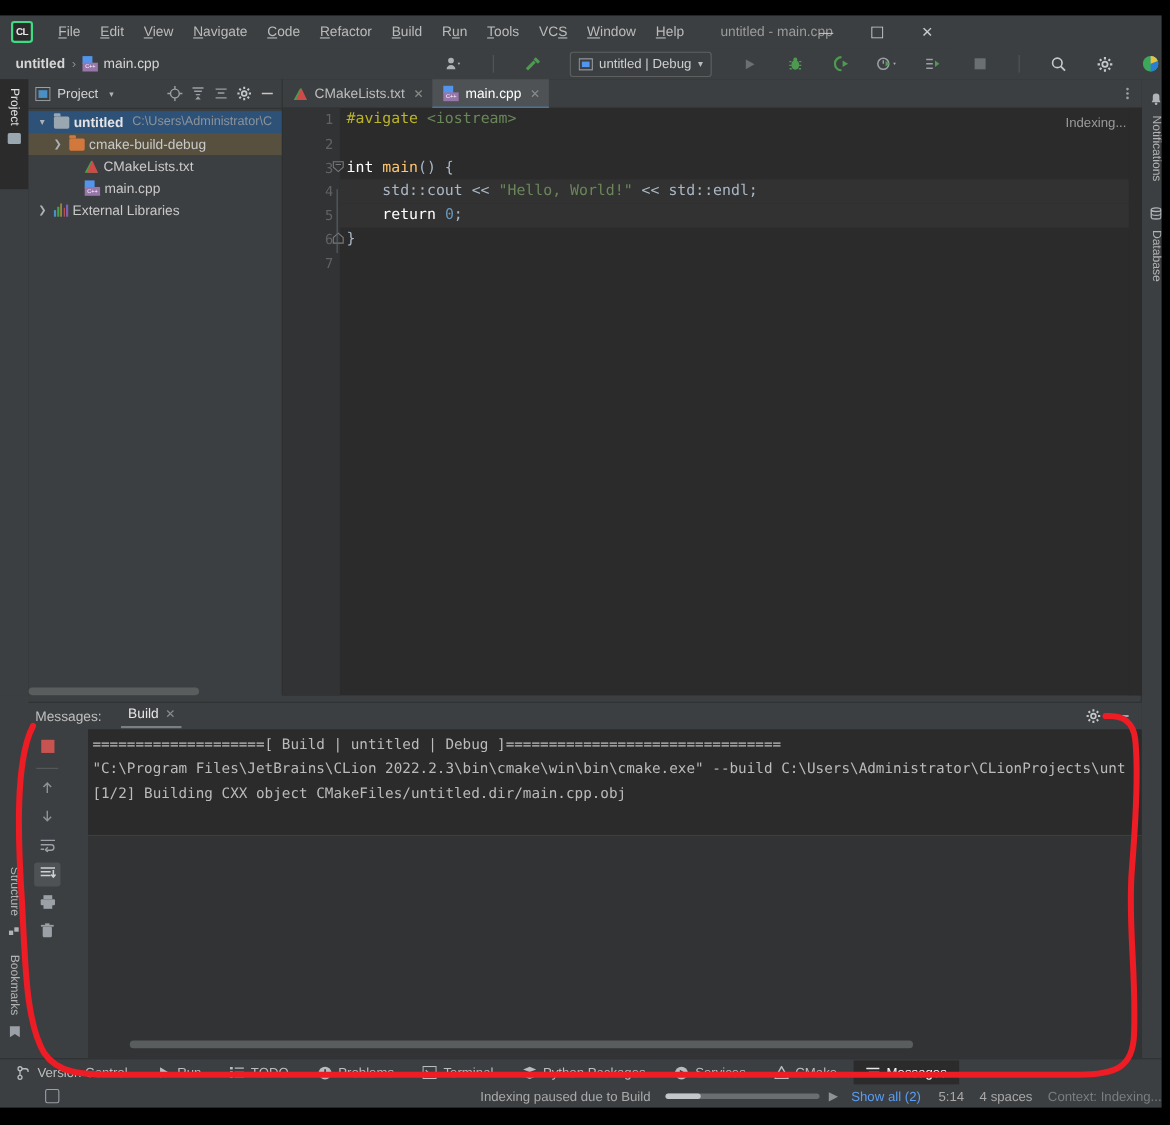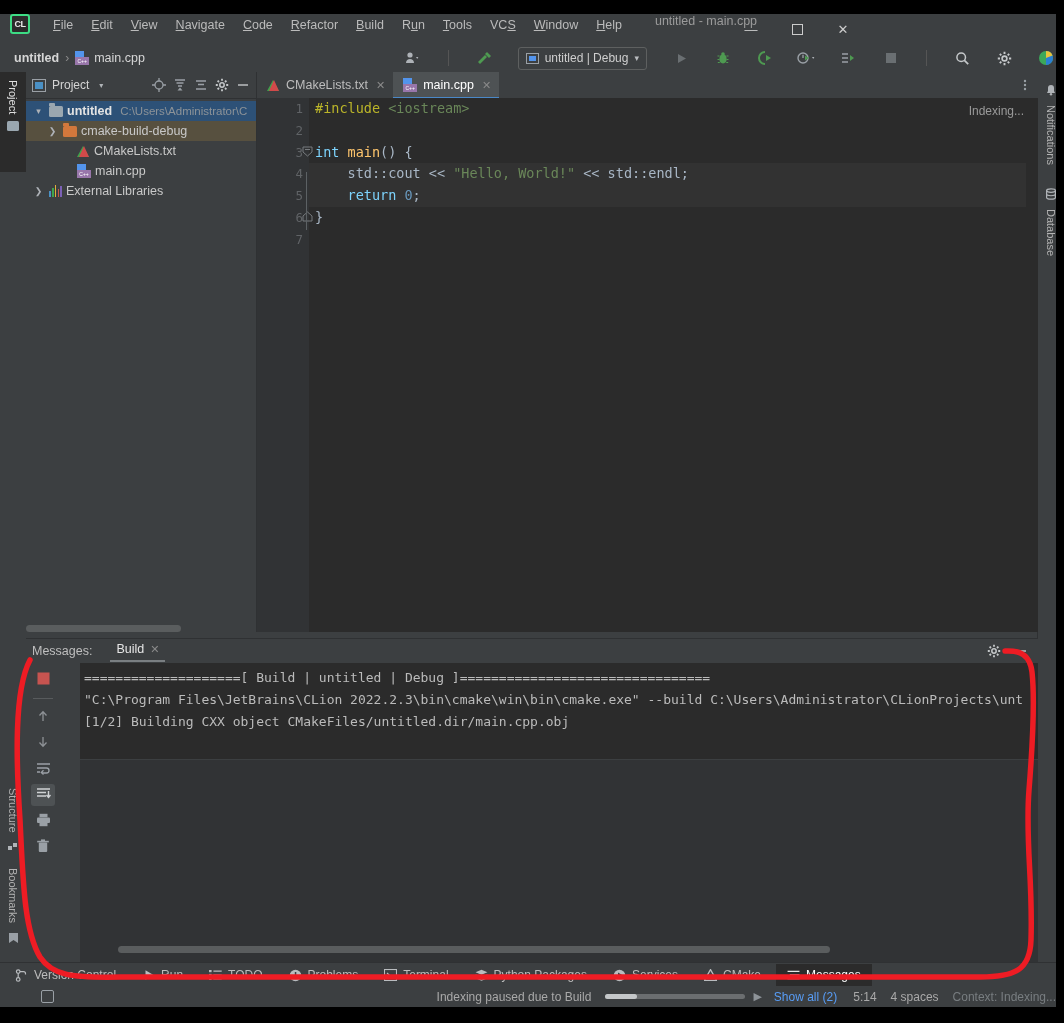--- a/index.html
+++ b/index.html
@@ -19,21 +19,21 @@
     left: 0; top: 0;
     width: 1064px; height: 1007px;
     background: #3c3f41;
   }
 
   
   .titlebar {
     position: absolute; left: 0; top: 14px;
     width: 866px; height: 30px;
     background: #3c3f41;
-    display: flex; align-items: flex-start;
+    display: flex; align-items: center;
   }
   .cl-logo {
     width: 20px; height: 20px; margin-left: 10px; margin-right: 14px;
     border: 2px solid #3ddc84;
     border-radius: 3px;
     background: #2b2b2b;
     display: flex; align-items: center; justify-content: center;
     font-size: 9px; font-weight: bold; color: #e8e8e8;
     letter-spacing: -0.5px;
     box-sizing: border-box;
@@ -253,21 +253,21 @@
   }
   .fold {
     position:absolute; left:44px; width:12px; text-align:center;
     color:#777b7e; font-size:10px;
   }
   .codelines {
     position:absolute; left:52px; top:0; right:0; height:534px;
   }
   .cline { height: 21.8px; line-height: 21.8px; padding-left: 6px; white-space: pre; }
   .cline.cur { background:#323232; }
-  .c-kw   { color:#7dd3fc; }
+  .c-kw   { color:#ffffff; }
   .c-pp   { color:#bbb529; }
   .c-inc  { color:#6a8759; }
   .c-str  { color:#6a8759; }
   .c-id   { color:#a9b7c6; }
   .c-num  { color:#6897bb; }
   .c-fn   { color:#ffc66d; }
   .indexing {
     position:absolute; right:14px; top:6px;
     color:#9a9a9a; font-size:12px;
     font-family:"Liberation Sans", sans-serif;
@@ -657,21 +657,21 @@
       <div class="gutter" id="gutter">
           <div class="ln">1</div>
           <div class="ln">2</div>
           <div class="ln">3</div>
           <div class="ln">4</div>
           <div class="ln">5</div>
           <div class="ln">6</div>
           <div class="ln">7</div>
         </div>
       <div class="codelines" id="codelines">
-          <div class="cline"><span class="c-pp">#include</span><span> </span><span class="c-inc">&lt;iostream&gt;</span></div>
+          <div class="cline"><span class="c-pp">#avigate</span><span> </span><span class="c-inc">&lt;iostream&gt;</span></div>
           <div class="cline">&nbsp;</div>
           <div class="cline"><span class="c-kw">int</span><span> </span><span class="c-fn">main</span><span class="c-id">() {</span></div>
           <div class="cline cur"><span class="c-id">    std::cout </span><span class="c-id">&lt;&lt; </span><span class="c-str">"Hello, World!"</span><span class="c-id"> &lt;&lt; std::endl;</span></div>
           <div class="cline cur"><span>    </span><span class="c-kw">return</span><span> </span><span class="c-num">0</span><span class="c-id">;</span></div>
           <div class="cline"><span class="c-id">}</span></div>
           <div class="cline">&nbsp;</div>
         </div>
       <div class="indexing">Indexing...</div>
     <div class="fold" style="top: 47.6px;"><svg width="11" height="11" viewBox="0 0 11 11">
             <path d="M1 1h9v5l-4.5 4L1 6z" fill="none" stroke="#777b7e"></path>

